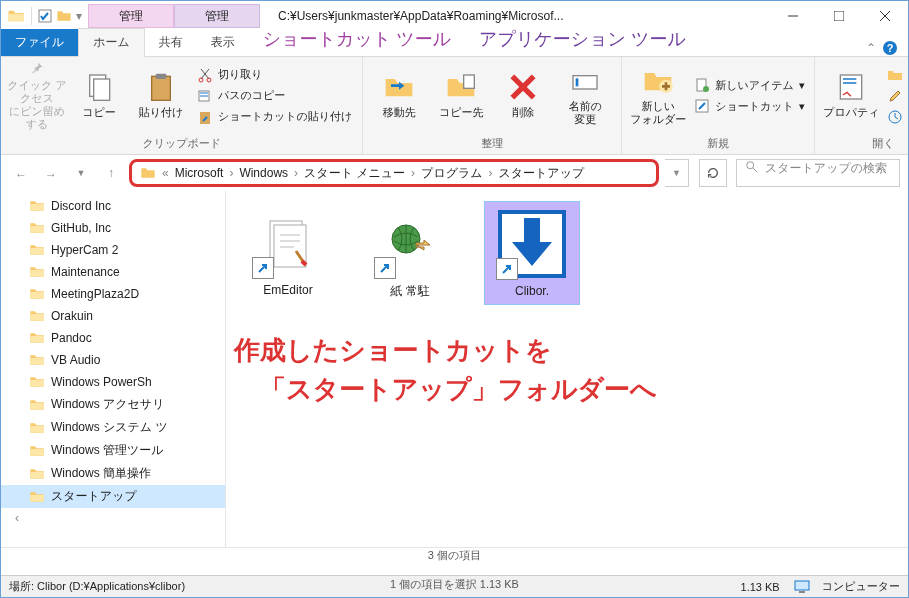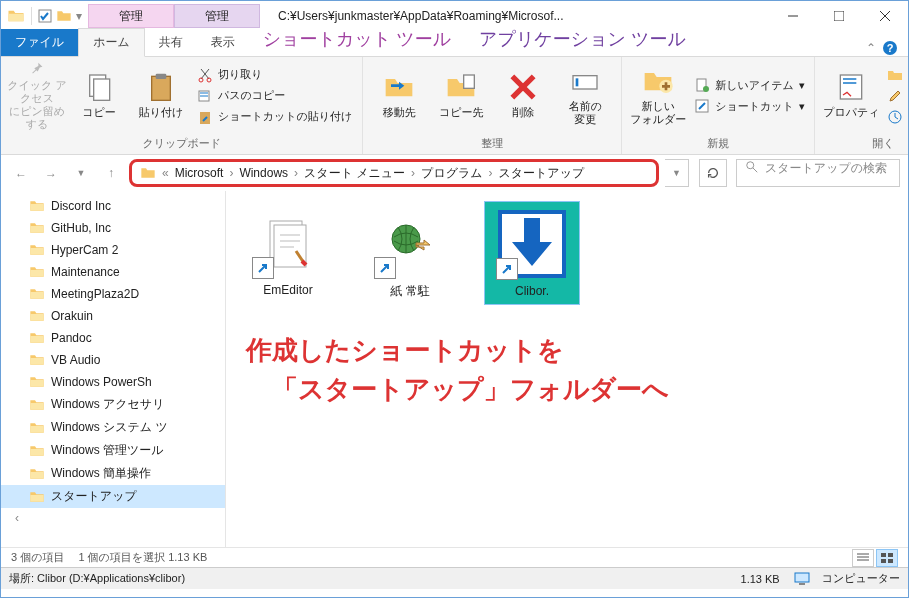--- a/index.html
+++ b/index.html
@@ -55,29 +55,29 @@
 .tree { width:225px; border-right:1px solid #e5e5e5; overflow-y:auto; padding:4px 0; }
 .treeitem { display:flex; align-items:center; gap:6px; padding:3px 4px 3px 28px; font-size:12px; }
 .treeitem.sel { background:#cde8ff; }
 .treeitem .fic { width:16px; height:16px; }
 .treeitem.expand { padding-left:14px; }
 .treeitem .exp { width:12px; color:#888; }
 
 .filepane { flex:1; padding:10px 14px; position:relative; }
 .icons { display:flex; gap:26px; align-items:flex-start; }
 .fileitem { width:96px; display:flex; flex-direction:column; align-items:center; gap:4px; padding:6px 2px; }
-.fileitem.sel { background:#14b8a6; border:1px solid #8cc5f5; }
+.fileitem.sel { background:#c4b5fd; border:1px solid #8cc5f5; }
 .filebig { width:72px; height:72px; position:relative; display:flex; align-items:center; justify-content:center; }
 .shortcut-arrow { position:absolute; bottom:0; left:0; width:22px; height:22px; background:#fff; border:1px solid #888; display:flex; align-items:center; justify-content:center; }
 .fname { font-size:12px; text-align:center; }
 
-.annot { position:absolute; top:140px; left:20px; right:10px; color:#d33; font-size:26px; font-weight:bold; line-height:1.5; }
-
-
-.statusbar1 { height:20px; border-top:1px solid #e5e5e5; display:flex; align-items:center; padding:0 10px; font-size:11px; color:#555; gap:14px; }
+.annot { position:absolute; top:140px; left:8px; right:10px; color:#d33; font-size:26px; font-weight:bold; line-height:1.5; }
+
+
+.statusbar1 { height:28px; border-top:1px solid #e5e5e5; display:flex; align-items:center; padding:0 10px; font-size:11px; color:#555; gap:14px;flex-direction:column; }
 .viewbtns { margin-left:auto; display:flex; gap:2px; }
 .viewbtn { width:22px; height:18px; border:1px solid #ccc; display:flex; align-items:center; justify-content:center; }
 .viewbtn.active { background:#cde8ff; border-color:#8cc5f5; }
 .statusbar2 { height:22px; background:#f0f0f0; border-top:1px solid #ccc; display:flex; align-items:center; padding:0 8px; font-size:11px; }
 .statusbar2 .right { margin-left:auto; display:flex; align-items:center; gap:14px;text-align:right; }
 
 
 .tree::-webkit-scrollbar { width:16px; }
 .tree::-webkit-scrollbar-thumb { background:#c8c8c8; }
 .tree::-webkit-scrollbar-track { background:#f0f0f0; }

